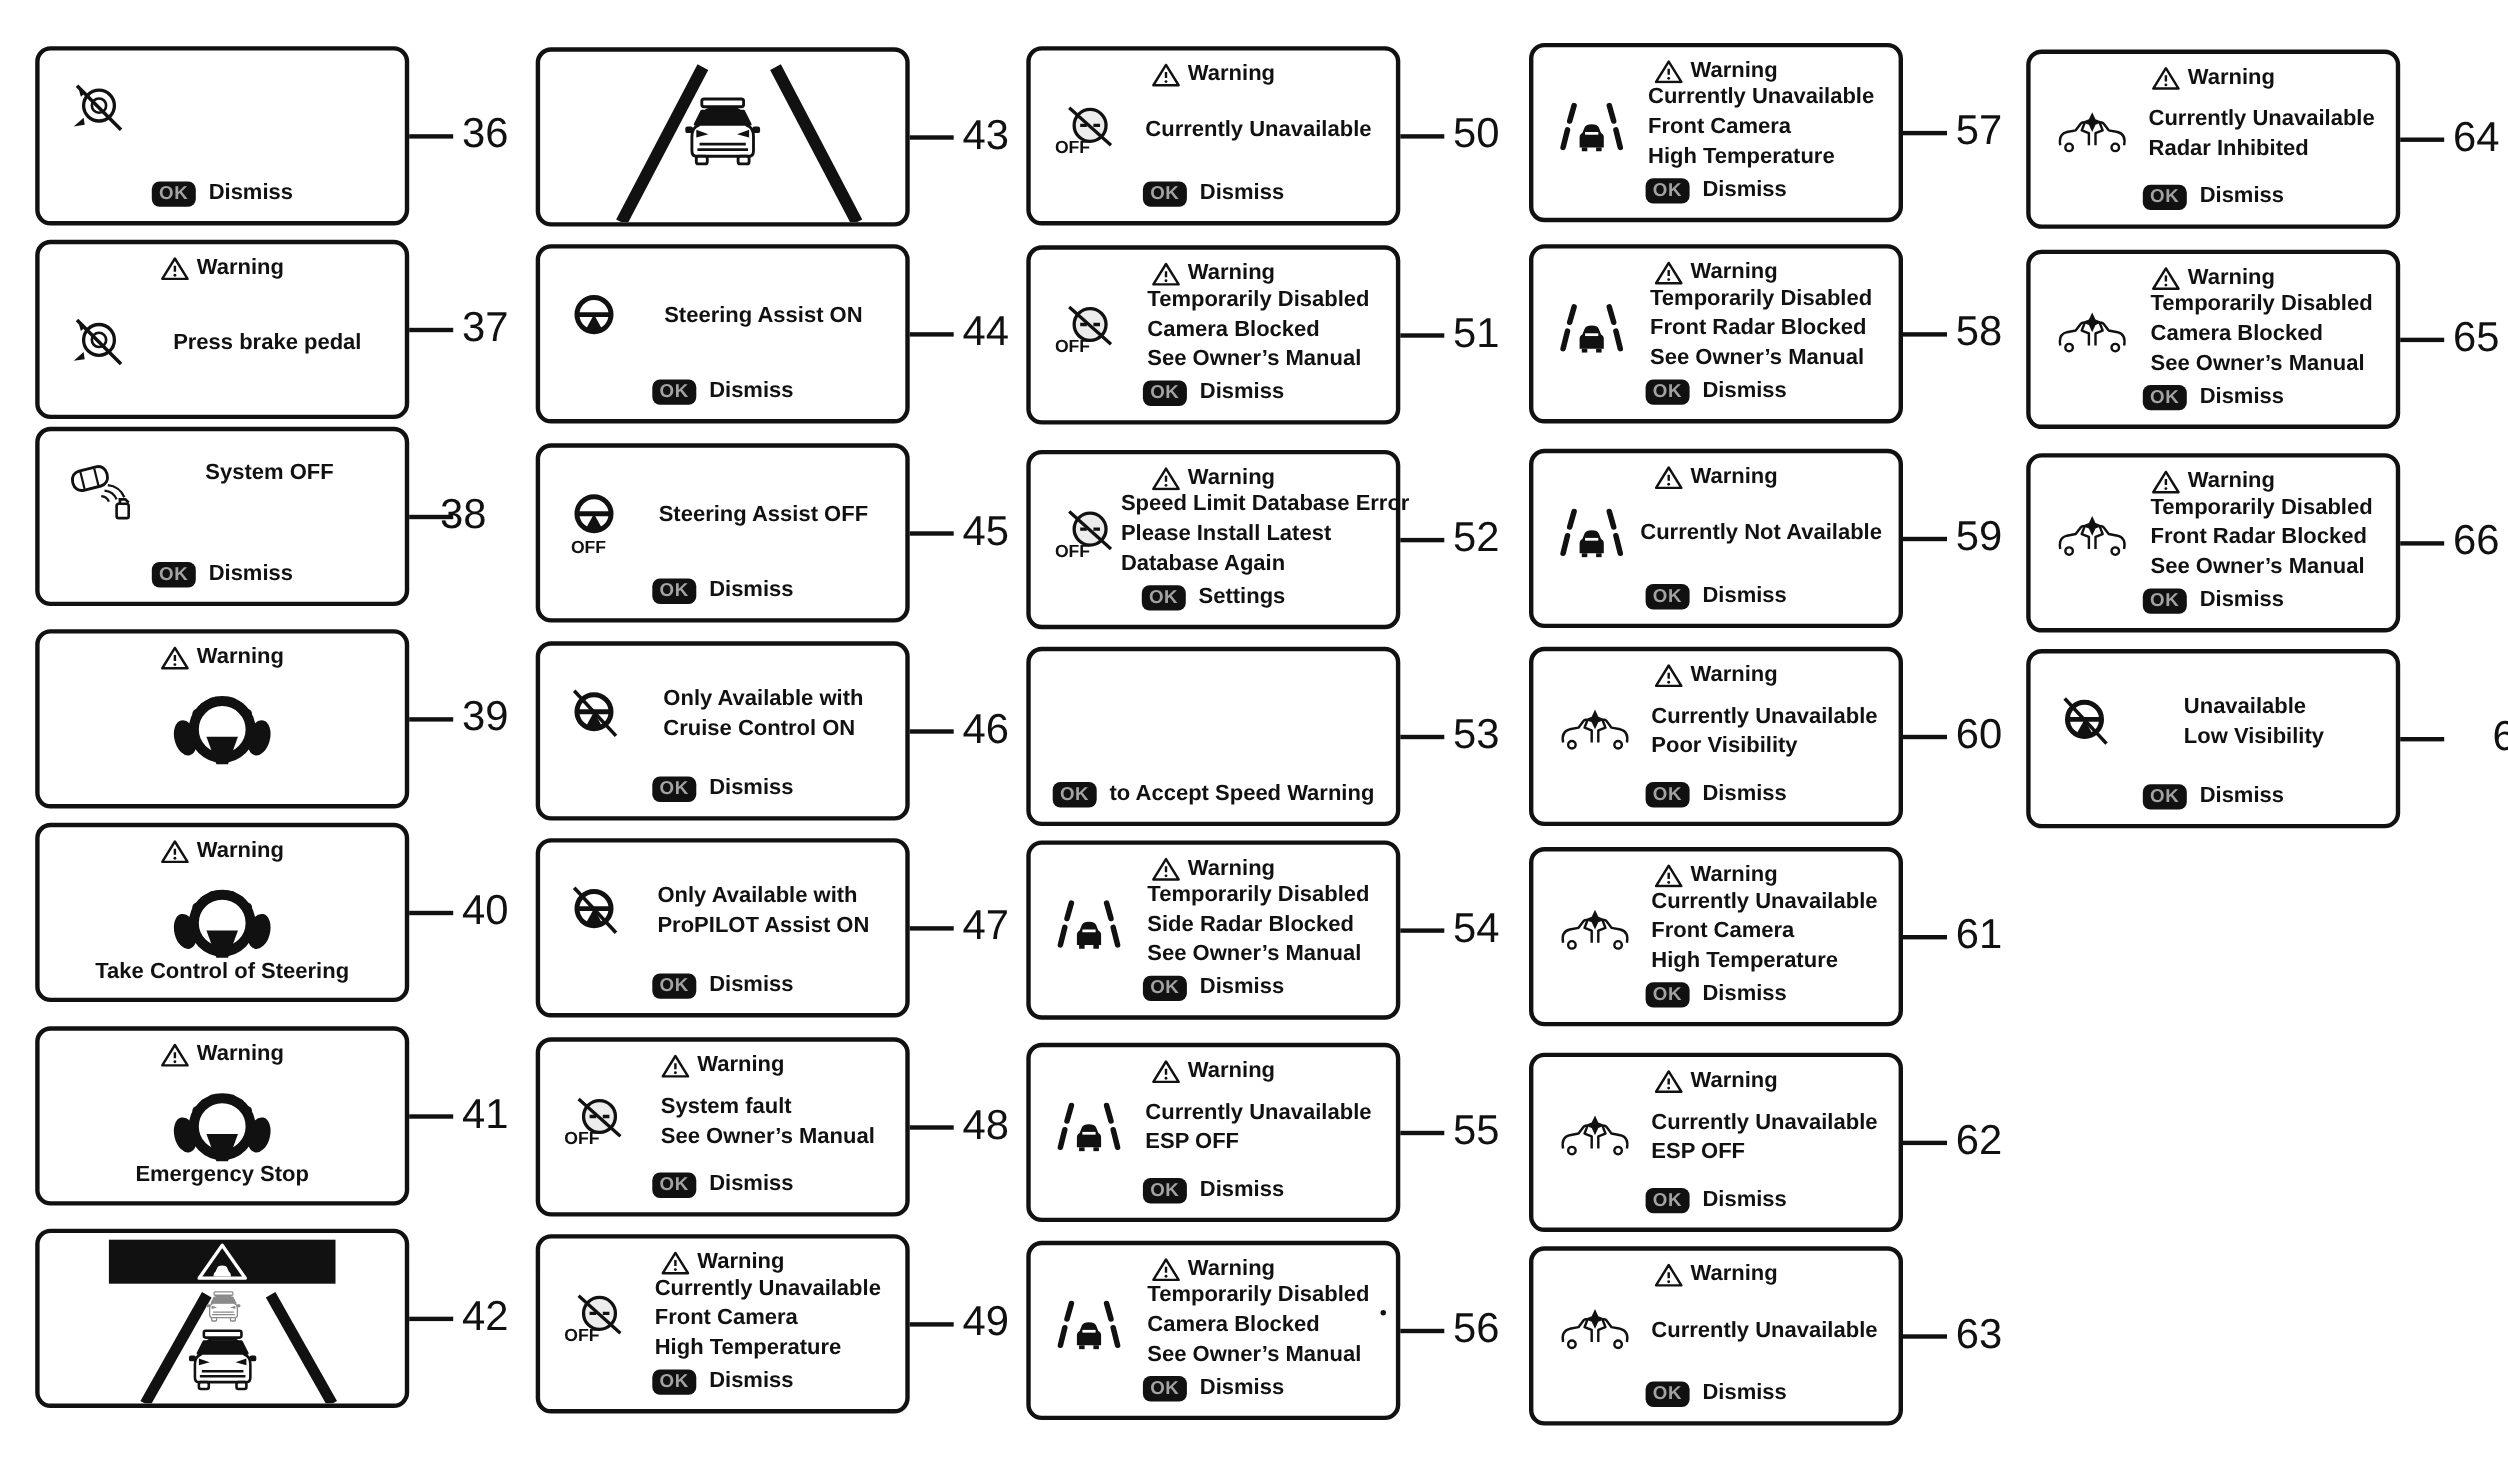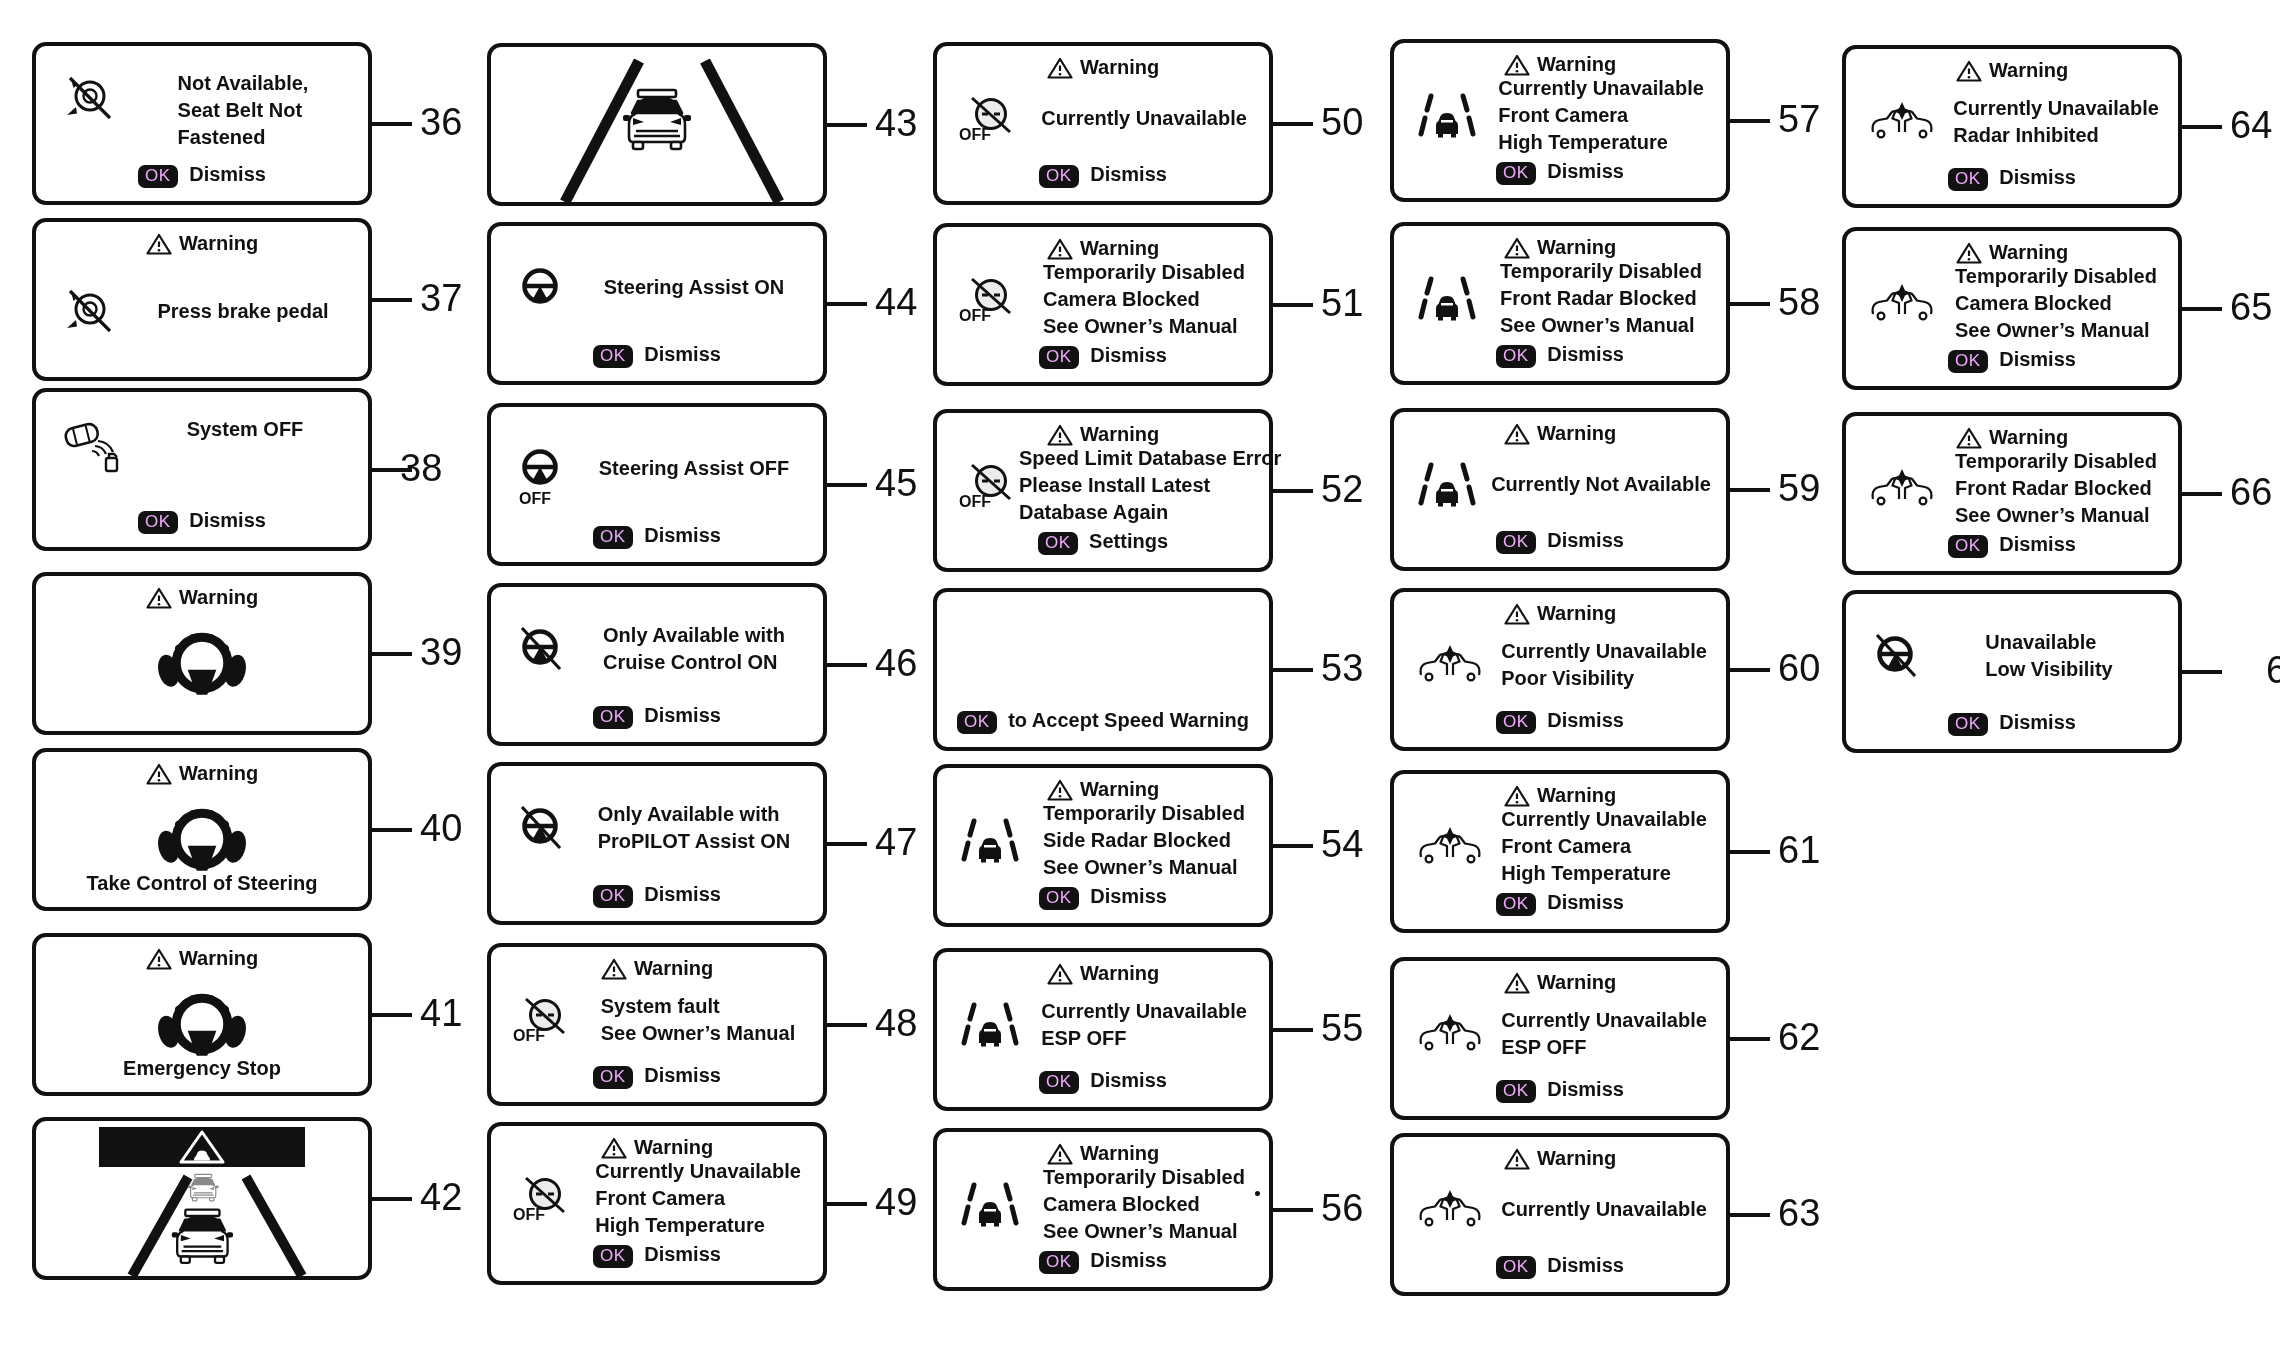--- a/index.html
+++ b/index.html
@@ -20,21 +20,21 @@
   .centericon .icon{margin-left:0;}
   .icon{margin-left:24px;position:relative;flex:0 0 auto;display:inline-flex;}
   .off{position:absolute;left:-2px;bottom:-2px;font-size:16px;font-weight:700;}
   .off.under{left:4px;bottom:-16px;}
   .lines{flex:1;display:flex;justify-content:center;}
   .lineblock{text-align:left;font-size:20px;font-weight:700;line-height:27px;white-space:nowrap;}
   .bottomline{position:absolute;bottom:12px;left:0;right:0;text-align:center;
               font-size:20px;font-weight:700;}
   .footer{position:absolute;bottom:13px;left:0;right:0;text-align:center;
           font-size:20px;font-weight:700;white-space:nowrap;}
-  .ok{display:inline-block;background:#111;color:#f0abfc;font-weight:400;font-size:17px;
+  .ok{display:inline-block;background:#111;color:#a3a3a3;font-weight:700;font-size:17px;
       padding:1px 7px 2px;border-radius:7px;letter-spacing:.5px;}
   .flabel{margin-left:6px;}
   .leader{position:absolute;height:4px;background:#111;}
   .refnum{position:absolute;font-size:38px;font-weight:400;color:#111;}
   .roadwrap{position:absolute;left:0;top:0;right:0;bottom:0;overflow:hidden;border-radius:10px;}
   .dot{position:absolute;width:5px;height:5px;border-radius:50%;background:#111;}
 </style>
 </head>
 <body>
 
@@ -43,27 +43,20 @@
 
     <div class="bodywrap">
       <span class="icon">
           <svg width="58" height="50" viewBox="0 0 58 50">
             <circle cx="30" cy="22" r="14" fill="none" stroke="#111" stroke-width="3"></circle>
             <circle cx="30" cy="22" r="6.5" fill="none" stroke="#111" stroke-width="2.4"></circle>
             <path d="M18 10 l-7 -5 2.5 9 z" fill="#111"></path>
             <path d="M16 33 l-9 8 10 -1.5 z" fill="#111"></path>
             <line x1="10" y1="4" x2="50" y2="44" stroke="#111" stroke-width="3.2"></line>
           </svg>
-        </span>
-      <span class="lines">
-          <span class="lineblock">
-            <div>Not Available,</div>
-            <div>Seat Belt Not</div>
-            <div>Fastened</div>
-          </span>
         </span>
     </div>
 
     <div class="footer">
       <span class="ok">OK</span>
       <span class="flabel">Dismiss</span>
     </div>
   </div>
 <div class="leader" style="left: 372px; top: 121.5px; width: 40px;"></div>
     <div class="refnum" style="left: 420px; top: 100.5px;">36</div>

